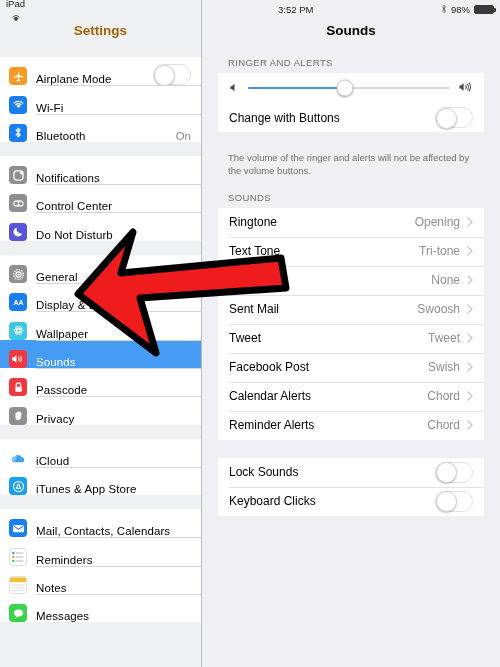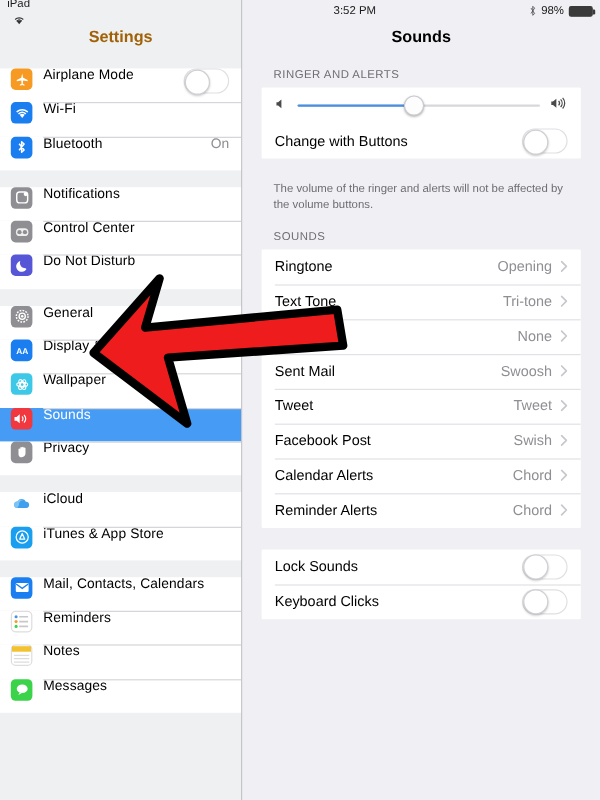--- a/index.html
+++ b/index.html
@@ -37,21 +37,21 @@
     border-right: 1px solid #bcbcc0;
     padding-top: 18px; overflow: hidden; flex: 0 0 202px;
   }
   .nav-title {
     height: 25px; display: flex; align-items: center; justify-content: center;
     font-size: 13.5px; font-weight: bold; color: #a16207;
   }
   .sb-scroll { height: 624px; }
   .grp-gap { height: 14px; }
   .s-row {
-    height: 28.3px; display: flex; align-items: flex-start;
+    height: 28.3px; display: flex; align-items: flex-end;
     background: #fff; padding-left: 9px; position: relative;
   }
   .s-row + .s-row::before {
     content: ""; position: absolute; left: 36px; right: 0; top: 0;
     height: 1px; background: #d6d6da;
   }
   .s-row.sel { background: #469bf5; }
   .s-row.sel .s-label { color: #fff; }
   .s-label { font-size: 11.5px; color: #000; letter-spacing: .1px; }
   .s-val { margin-left: auto; margin-right: 10px; font-size: 11.5px; color: #8e8e93; }
@@ -244,20 +244,29 @@
           <span class="s-ico" style="background: rgb(240, 56, 62);">
             <svg viewBox="0 0 18 14" width="14" height="12">
               <path d="M7 2.2 L3.6 5 H1.4 v4 h2.2 L7 11.8 Z" fill="#fff"></path>
               <path d="M9.4 4.6 a3.2 3.2 0 0 1 0 4.8" stroke="#fff" stroke-width="1.3" fill="none"></path>
               <path d="M11.6 2.9 a5.6 5.6 0 0 1 0 8.2" stroke="#fff" stroke-width="1.3" fill="none"></path>
             </svg>
           </span>
           <span class="s-label">Sounds</span>
         </div>
         <div class="s-row">
+          <span class="s-ico" style="background: rgb(240, 56, 62);">
+            <svg viewBox="0 0 16 16" width="13" height="13">
+              <path d="M5.2 7 V5.2 a2.8 2.8 0 0 1 5.6 0 V7" stroke="#fff" stroke-width="1.5" fill="none"></path>
+              <rect x="4" y="7" width="8" height="6.2" rx="1.2" fill="#fff"></rect>
+            </svg>
+          </span>
+          <span class="s-label">Passcode</span>
+        </div>
+        <div class="s-row">
           <span class="s-ico" style="background: rgb(142, 142, 147);">
             <svg viewBox="0 0 16 16" width="13" height="13">
               <path d="M4.2 8.2 V5.4 a.9.9 0 0 1 1.8 0 V4 a.9.9 0 0 1 1.8 0 V3.8 a.9.9 0 0 1 1.8 0 V4.6 a.9.9 0 0 1 1.8 0 V9.6 c0 2.4-1.6 4-3.8 4 -2.2 0-3.4-1.4-3.4-3.2 z" fill="#fff"></path>
             </svg>
           </span>
           <span class="s-label">Privacy</span>
         </div>
         <div class="grp-gap"></div>
         <div class="s-row">
           <span class="s-ico" style="background: rgb(255, 255, 255);">

